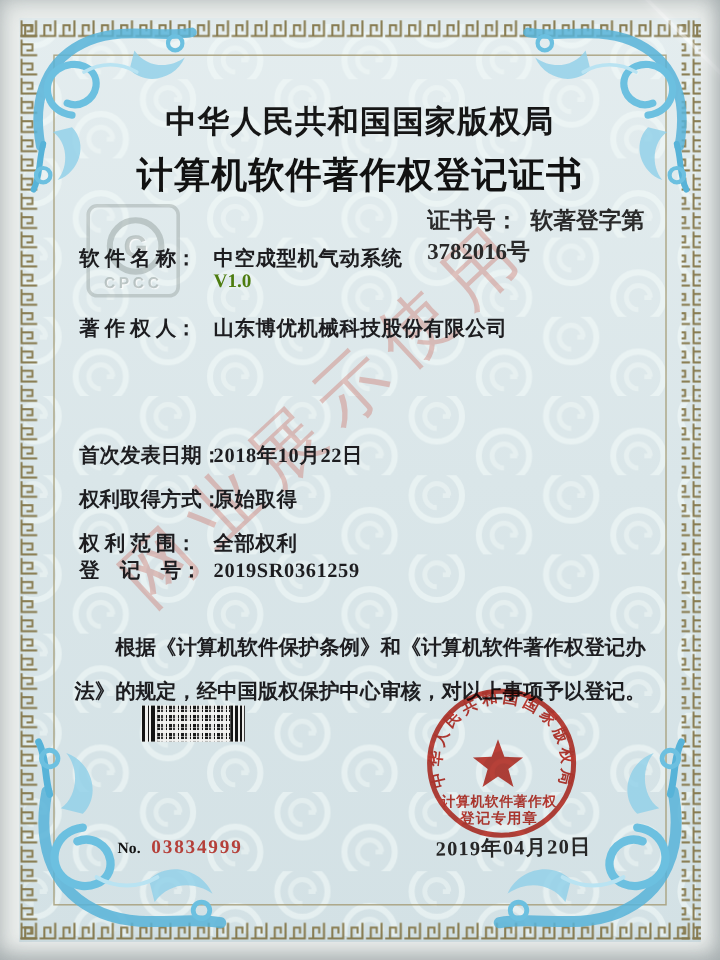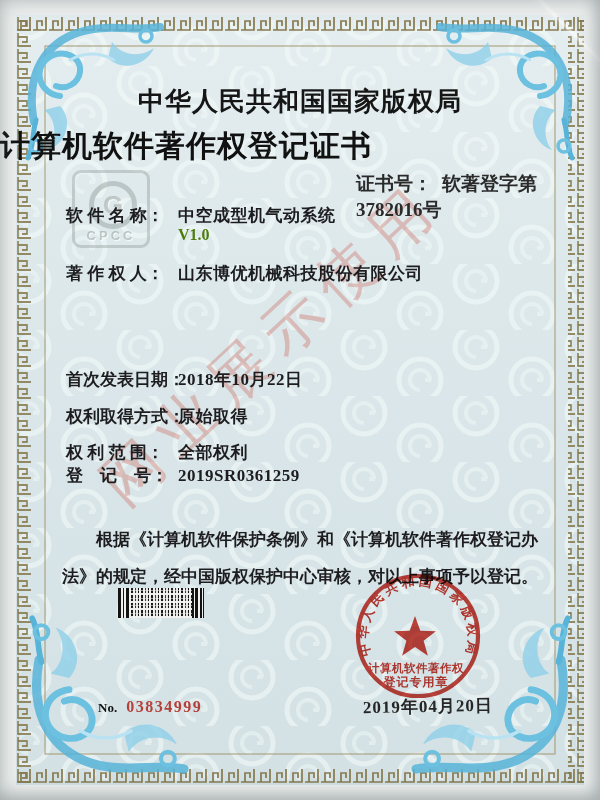--- a/index.html
+++ b/index.html
@@ -17,21 +17,21 @@
     display:flex;align-items:center;justify-content:center;color:rgba(150,162,160,.55);}
   .emboss .cpcc{position:absolute;left:0;right:0;bottom:2px;text-align:center;
     font:700 13px "Liberation Sans",sans-serif;letter-spacing:3px;}
   
   .wm-diagonal{position:absolute;left:28px;top:305px;width:480px;height:72px;z-index:2;
     text-align:center;font-size:60px;letter-spacing:13px;font-weight:400;
     color:rgba(206,122,112,.42);transform:rotate(-43deg);white-space:nowrap;pointer-events:none;}
   
   .authority{position:absolute;left:0;top:84px;width:600px;text-align:center;z-index:3;
     font-size:26px;font-weight:700;letter-spacing:1px;color:#161616;}
-  .cert-title{position:absolute;left:0;top:126px;width:600px;z-index:3;
+  .cert-title{position:absolute;left:0;top:126px;width:600px;text-align:center;z-index:3;
     font-size:30px;font-weight:700;letter-spacing:1px;color:#111;}
   .certno{position:absolute;left:356px;top:171px;z-index:3;font-size:19px;font-weight:600;color:#2a2a2a;}
   .certno .lbl{margin-right:10px;}
   
   .frow{position:absolute;left:66px;z-index:3;font-size:17px;font-weight:600;color:#1d1d20;white-space:nowrap;}
   .frow .lab{display:inline-block;width:112px;}
   .frow .val{letter-spacing:.5px;}
   .val2{position:absolute;left:178px;top:226px;z-index:3;font-size:16px;font-weight:600;color:#4d7c0f;}
   .statement{position:absolute;left:62px;top:521px;width:482px;z-index:3;
     font-size:17px;font-weight:600;line-height:37px;color:#1d1d20;text-indent:2em;}

